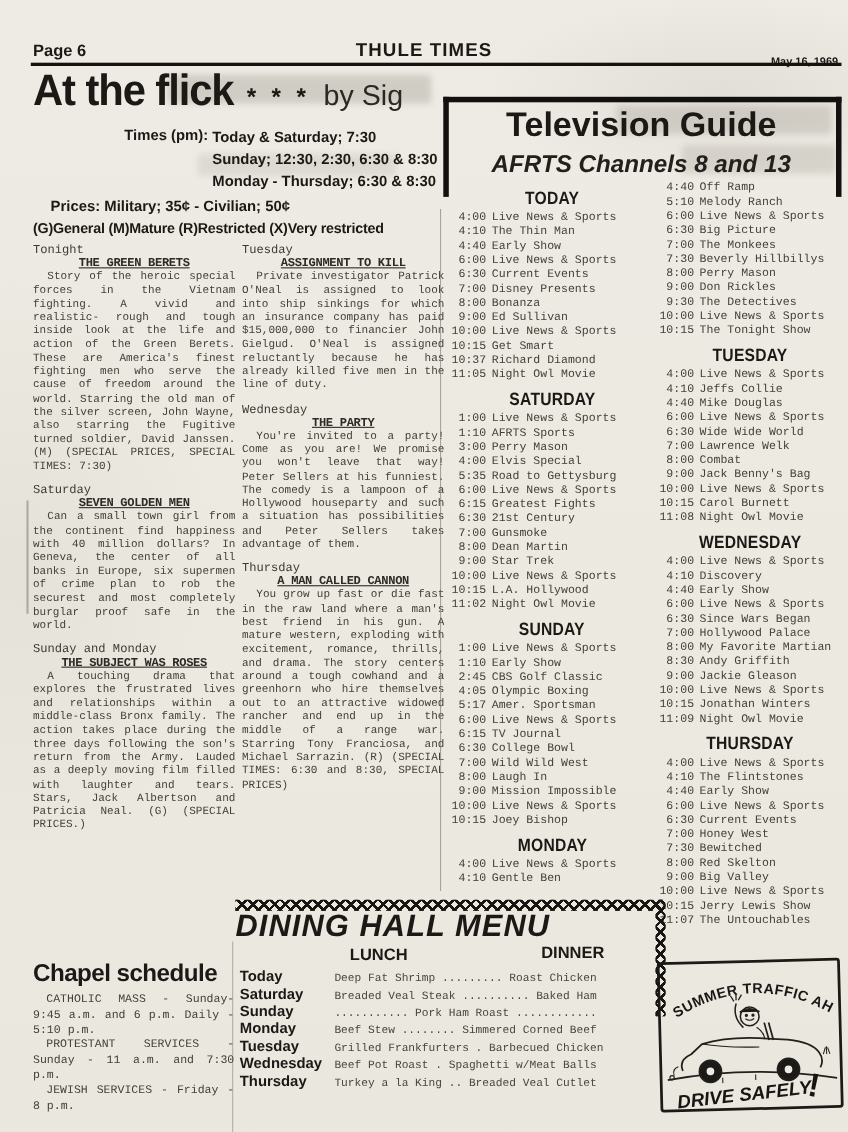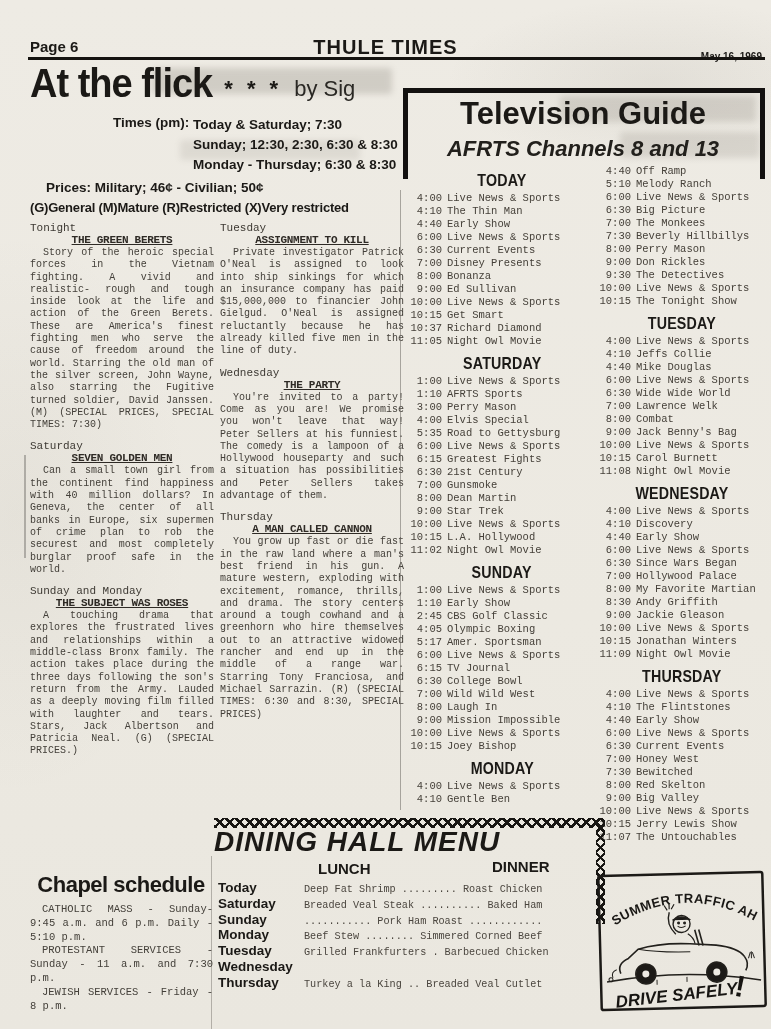--- a/index.html
+++ b/index.html
@@ -10,29 +10,29 @@
       radial-gradient(ellipse 300px 120px at 85% 8%, rgba(120,115,105,.10), transparent 70%),
       radial-gradient(ellipse 250px 400px at 2% 50%, rgba(140,135,125,.08), transparent 70%),
       linear-gradient(180deg,#eeebe4 0%,#ece9e1 60%,#eae7df 100%);
     overflow:hidden;
     font-family:"Liberation Sans",sans-serif;color:#1b1916;
   }
   .abs{position:absolute;}
 
   
   .hdr-page{top:38px;left:30px;font-size:15px;font-weight:800;}
-  .hdr-title{top:36px;left:0;width:100%;text-align:center;font-size:20px;font-weight:800;letter-spacing:1px;}
+  .hdr-title{top:36px;left:0;width:100%;text-align:center;font-size:17px;font-weight:800;letter-spacing:1px;}
   .hdr-date{top:35px;right:9px;font-size:10px;font-weight:800;margin-top:16px;}
   .rule-top{top:57px;left:28px;width:737px;height:3px;background:#151310;}
 
   
   .flick-head{top:62px;left:30px;display:flex;align-items:baseline;gap:12px;white-space:nowrap;}
   .flick-title{font-size:38px;font-weight:900;letter-spacing:-1px;transform:scaleY(1.05);}
   .flick-stars{font-size:22px;font-weight:900;letter-spacing:4px;}
-  .flick-by{font-size:22px;color:#2a2824;}
+  .flick-by{font-size:26px;color:#2a2824;}
   .times-label{top:115px;left:113px;font-size:13.5px;font-weight:800;}
   .times-lines{top:115px;left:193px;font-size:13.5px;font-weight:800;line-height:20px;}
   .prices{top:180px;left:46px;font-size:13.5px;font-weight:800;}
   .ratings{top:200px;left:30px;font-size:13px;font-weight:800;letter-spacing:-0.2px;white-space:nowrap;}
 
   
   .flick-col{width:184px;overflow:hidden;}
   #flick-col-1{top:222px;left:30px;height:646px;}
   #flick-col-2{top:222px;left:220px;height:590px;}
   .review-day{font-family:"Liberation Mono",monospace;font-size:11px;text-align:left;color:#3d3933;}
@@ -64,21 +64,21 @@
   .dine-vband{top:818px;left:596px;width:9px;height:106px;}
   .dine-title{top:826px;left:214px;width:388px;font-size:28px;font-weight:800;font-style:italic;letter-spacing:1px;}
   .dine-lunch{top:860px;left:318px;font-size:15px;font-weight:900;}
   .dine-dinner{top:858px;left:492px;font-size:15px;font-weight:900;}
   .dine-rows{top:880px;left:218px;width:376px;}
   .dine-row{display:flex;align-items:baseline;height:15.8px;}
   .dine-day{width:86px;flex:none;font-size:13.5px;font-weight:800;}
   .dine-menu{flex:1;font-family:"Liberation Mono",monospace;font-size:10.2px;color:#4a453e;white-space:nowrap;}
 
   
-  .chapel-title{top:872px;left:30px;width:182px;text-align:center;font-size:22px;font-weight:800;letter-spacing:-0.5px;}
+  .chapel-title{top:872px;left:30px;width:182px;font-size:22px;font-weight:800;letter-spacing:-0.5px;}
   .chapel-body{top:903px;left:30px;width:183px;}
   .chapel-body p{font-family:"Liberation Mono",monospace;font-size:10.5px;line-height:13.8px;text-align:justify;
     text-indent:12px;color:#44403a;margin:0;}
 
   
   .vrule1{top:190px;left:400px;width:1px;height:620px;background:#6d6a64;opacity:.55;}
   .vrule2{top:856px;left:211px;width:1px;height:173px;background:#7a766f;opacity:.5;}
   .vrule3{top:455px;left:24px;width:2px;height:103px;background:#5d5a54;opacity:.4;}
   .ghost{filter:blur(3px);opacity:.22;background:#6b655b;border-radius:3px;}
   .g1{top:68px;left:152px;width:240px;height:26px;}
@@ -108,21 +108,21 @@
     <span class="flick-title">At the flick</span>
     <span class="flick-stars">* * *</span>
     <span class="flick-by">by Sig</span>
   </div>
   <div class="abs times-label">Times (pm):</div>
   <div class="abs times-lines">
       <div>Today &amp; Saturday; 7:30</div>
       <div>Sunday; 12:30, 2:30, 6:30 &amp; 8:30</div>
       <div>Monday - Thursday; 6:30 &amp; 8:30</div>
     </div>
-  <div class="abs prices">Prices:  Military; 46¢ - Civilian; 50¢</div>
+  <div class="abs prices">Prices:  Military; 35¢ - Civilian; 50¢</div>
   <div class="abs ratings">(G)General (M)Mature (R)Restricted (X)Very restricted</div>
 
   <div class="abs flick-col" id="flick-col-1">
       <div class="review-day">Tonight</div>
       <div class="review-title">THE GREEN BERETS</div>
       <p class="review-body">Story of the heroic special forces in the Vietnam fighting. A vivid and realistic- rough and tough inside look at the life and action of the Green Berets. These are America's finest fighting men who serve the cause of freedom around the world. Starring the old man of the silver screen, John Wayne, also starring the Fugitive turned soldier, David Janssen. (M) (SPECIAL PRICES, SPECIAL TIMES: 7:30)</p>
       <div class="review-day">Saturday</div>
       <div class="review-title">SEVEN GOLDEN MEN</div>
       <p class="review-body">Can a small town girl from the continent find happiness with 40 million dollars?  In Geneva, the center of all banks in Europe, six supermen of crime plan to rob the securest and most completely burglar proof safe in the world.</p>
       <div class="review-day">Sunday and Monday</div>
@@ -529,20 +529,21 @@
       <div class="dine-row">
         <span class="dine-day">Monday</span>
         <span class="dine-menu">Beef Stew ........ Simmered Corned Beef</span>
       </div>
       <div class="dine-row">
         <span class="dine-day">Tuesday</span>
         <span class="dine-menu">Grilled Frankfurters . Barbecued Chicken</span>
       </div>
       <div class="dine-row">
         <span class="dine-day">Wednesday</span>
+        <span class="dine-menu">Beef Pot Roast . Spaghetti w/Meat Balls</span>
       </div>
       <div class="dine-row">
         <span class="dine-day">Thursday</span>
         <span class="dine-menu">Turkey a la King .. Breaded Veal Cutlet</span>
       </div>
     </div>
 
   <div class="abs chapel-title">Chapel schedule</div>
   <div class="abs chapel-body">
       <p>CATHOLIC MASS - Sunday- 9:45 a.m. and 6 p.m. Daily - 5:10 p.m.</p>

